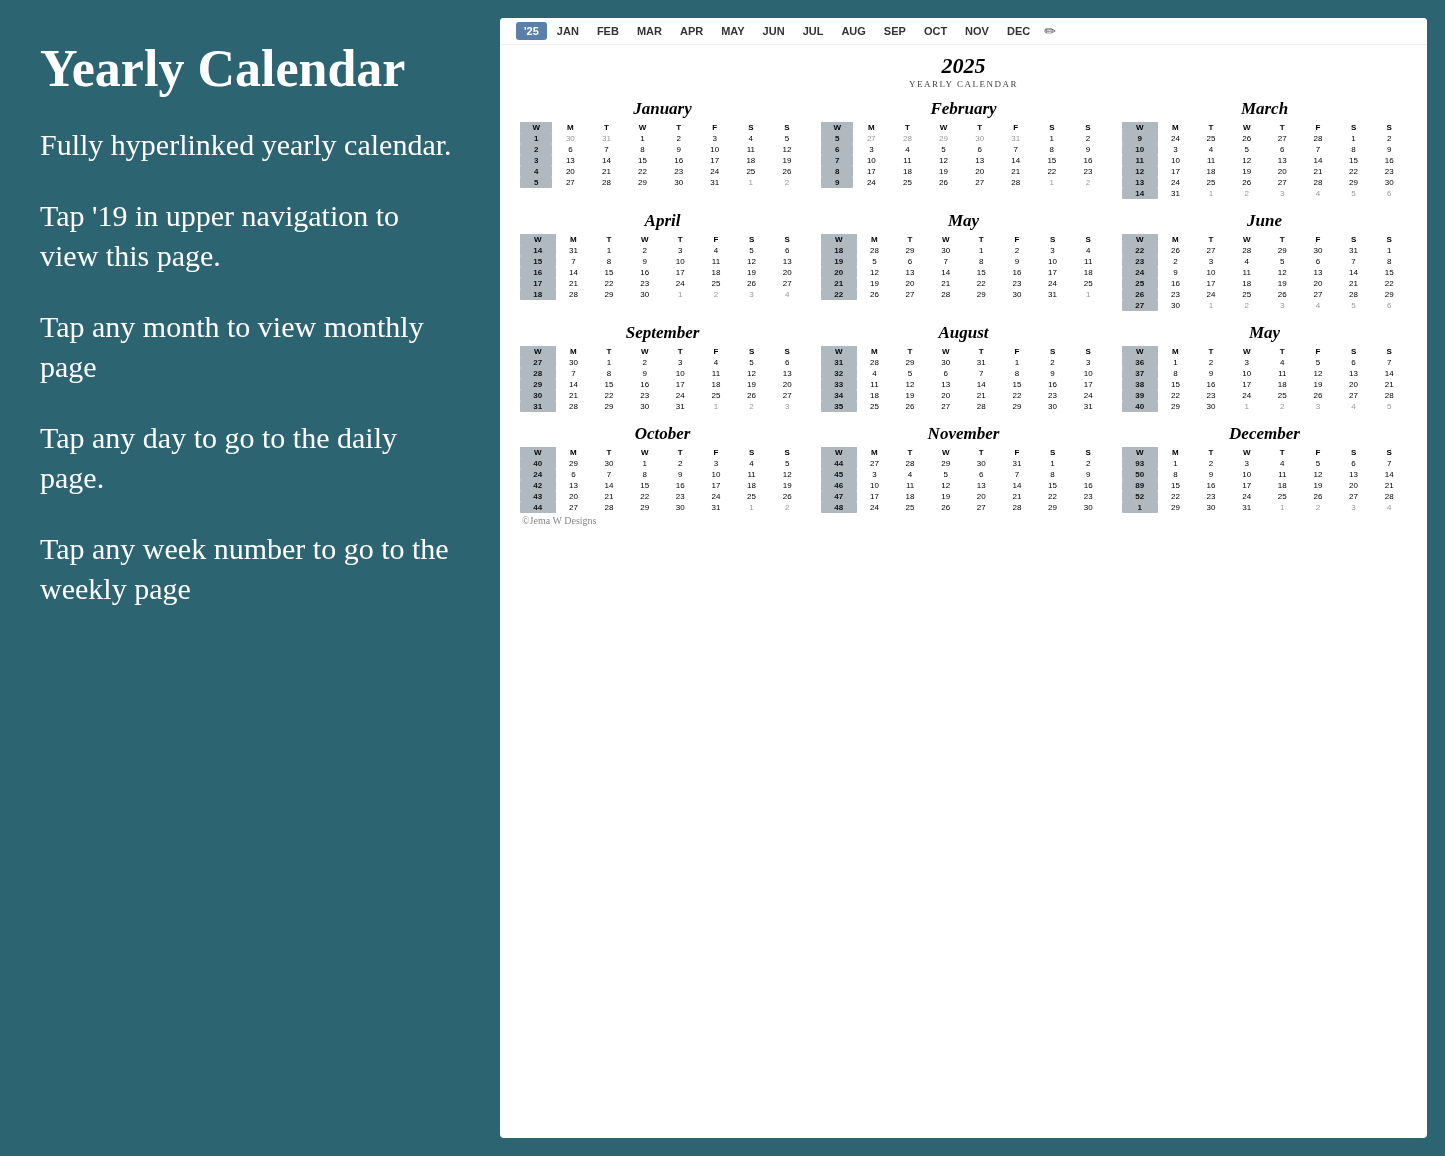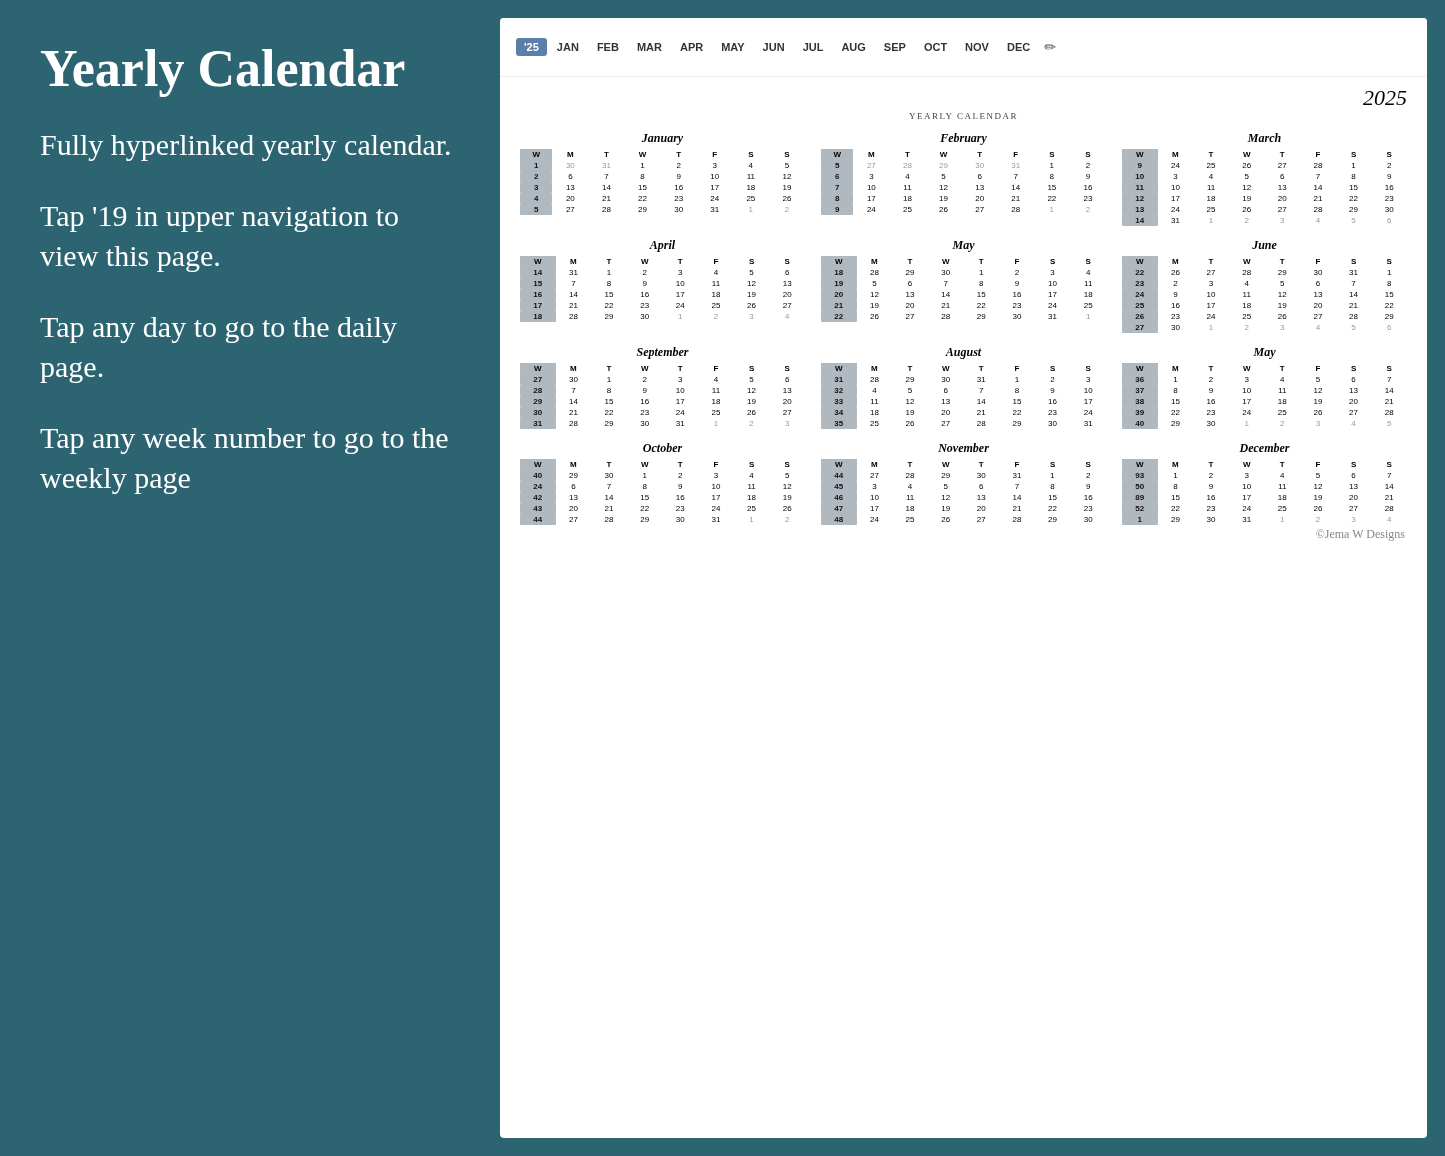--- a/index.html
+++ b/index.html
@@ -37,21 +37,21 @@
       margin: 18px 18px 18px 0;
       border-radius: 4px;
       overflow: hidden;
       display: flex;
       flex-direction: column;
       padding: 0;
     }
     .top-nav {
       display: flex;
       align-items: center;
-      padding: 20px 16px;
+      padding: 4px 16px;
       background: white;
       border-bottom: 1px solid #eee;
       gap: 2px;
     }
     .nav-btn {
       padding: 3px 8px;
       font-size: 11px;
       font-weight: bold;
       cursor: pointer;
       border: none;
@@ -69,23 +69,23 @@
       font-size: 14px;
       cursor: pointer;
       color: #555;
     }
     .calendar-body {
       flex: 1;
       padding: 8px 20px 8px 20px;
       overflow: auto;
     }
     .cal-title {
-      text-align: right;
+      text-align: center;
       font-size: 22px;
-      font-weight: normal;
+      font-weight: bold;
       font-style: italic;
       margin-bottom: 0px;
     }
     .cal-subtitle {
       text-align: center;
       font-size: 9px;
       letter-spacing: 1.5px;
       text-transform: uppercase;
       margin-bottom: 10px;
       color: #444;
@@ -93,21 +93,21 @@
     .months-grid {
       display: grid;
       grid-template-columns: 1fr 1fr 1fr;
       gap: 12px 16px;
     }
     .month-block {
       font-family: Arial, sans-serif;
     }
     .month-name {
       text-align: center;
-      font-size: 12px;
+      font-size: 17px;
       font-weight: bold;
       font-style: italic;
       font-family: Georgia, serif;
       margin-bottom: 3px;
     }
     .month-table {
       width: 100%;
       border-collapse: collapse;
       font-size: 8.5px;
     }
@@ -130,33 +130,34 @@
       border-radius: 1px;
       padding: 1px 3px;
     }
     .week-header {
       background: #b0b8c0;
     }
     .gray-day {
       color: #999;
     }
     .copyright {
-      text-align: right;
-      font-size: 12px;
+      text-align: left;
+      font-size: 10px;
       color: #888;
       padding: 2px;
     }
   </style>
 </head>
 <body>
 
 <div class="left-panel">
   <h1>Yearly Calendar</h1>
   <p>Fully hyperlinked yearly calendar.</p>
   <p>Tap '19 in upper navigation to view this page.</p>
+  <p>Tap any month to view monthly page</p>
   <p>Tap any day to go to the daily page.</p>
   <p>Tap any week number to go to the weekly page</p>
 </div>
 
 <div class="right-panel">
   <div class="top-nav">
     <button class="nav-btn active">'25</button>
     <button class="nav-btn">JAN</button>
     <button class="nav-btn">FEB</button>
     <button class="nav-btn">MAR</button>

